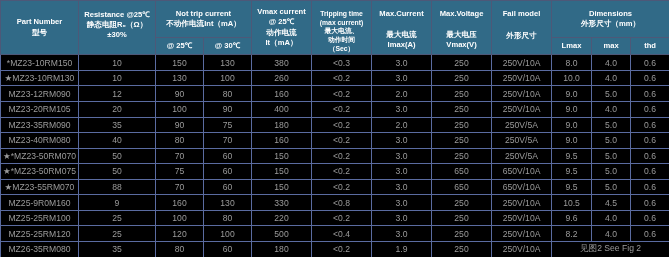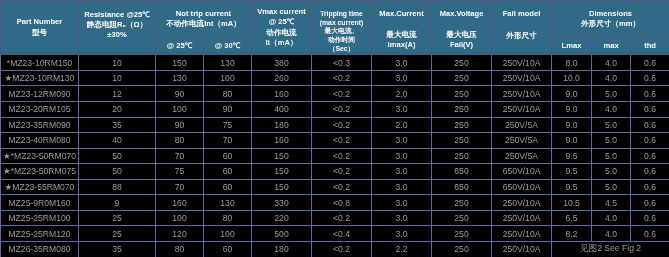--- a/index.html
+++ b/index.html
@@ -69,21 +69,21 @@
         <th rowspan="2" class="lower">
           <div>Max.Current</div>
           <div class="gap"></div>
           <div>最大电流</div>
           <div>Imax(A)</div>
         </th>
         <th rowspan="2" class="lower">
           <div>Max.Voltage</div>
           <div class="gap"></div>
           <div>最大电压</div>
-          <div>Fail(V)</div>
+          <div>Vmax(V)</div>
         </th>
         <th rowspan="2" class="failm">
           <div>Fail model</div>
           <div class="gap"></div>
           <div>外形尺寸</div>
         </th>
         <th colspan="3">
           <div>Dimensions</div>
           <div>外形尺寸（mm）</div>
         </th>
@@ -240,21 +240,21 @@
         <tr>
           <td>MZ25-25RM100</td>
           <td>25</td>
           <td>100</td>
           <td>80</td>
           <td>220</td>
           <td>&lt;0.2</td>
           <td>3.0</td>
           <td>250</td>
           <td>250V/10A</td>
-          <td>6.5</td>
+          <td>9.6</td>
           <td>4.0</td>
           <td>0.6</td>
         </tr>
         <tr>
           <td>MZ25-25RM120</td>
           <td>25</td>
           <td>120</td>
           <td>100</td>
           <td>500</td>
           <td>&lt;0.4</td>
@@ -265,20 +265,20 @@
           <td>4.0</td>
           <td>0.6</td>
         </tr>
         <tr>
           <td>MZ26-35RM080</td>
           <td>35</td>
           <td>80</td>
           <td>60</td>
           <td>180</td>
           <td>&lt;0.2</td>
-          <td>2.2</td>
+          <td>1.9</td>
           <td>250</td>
           <td>250V/10A</td>
           <td colspan="3">见图2  See Fig 2</td>
         </tr>
       </tbody>
   </table>
 </div>
 
 </body></html>

